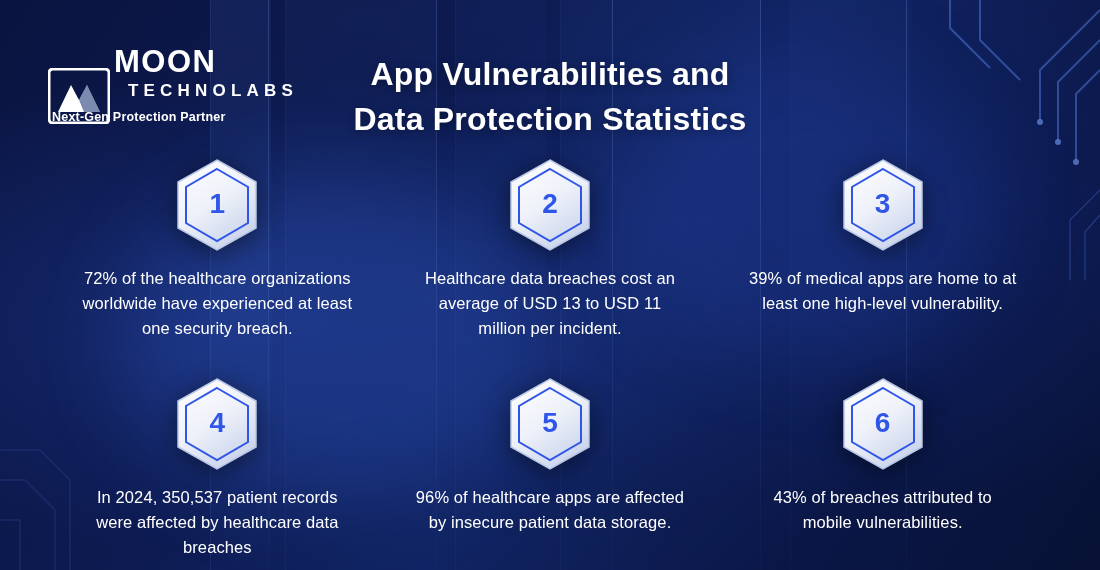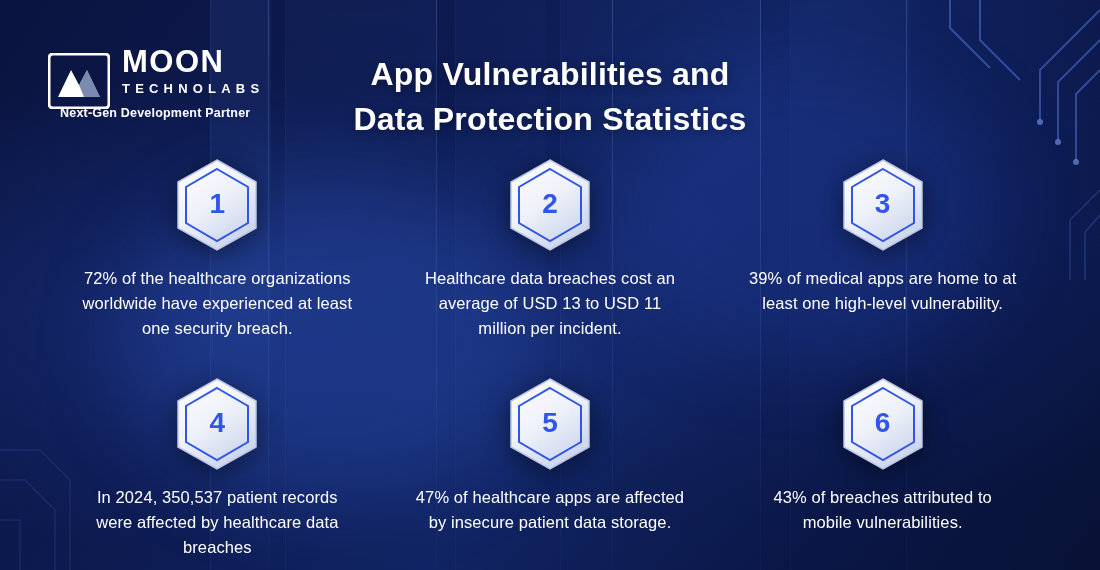--- a/index.html
+++ b/index.html
@@ -80,46 +80,46 @@
     height: 160px;
     opacity: 0.5;
   }
 
   
   .logo-block {
     position: absolute;
     left: 48px;
     top: 42px;
     display: flex;
-    align-items: center;
-    gap: 12px;
+    align-items: flex-end;
+    gap: 4px;
   }
   .logo-mark {
     width: 62px;
     height: 56px;
     flex: none;
   }
   .logo-text {
     padding-top: 4px;
   }
   .logo-name {
     font-size: 31px;
     font-weight: bold;
     letter-spacing: 1.5px;
     color: #ffffff;
     line-height: 1;
   }
   .logo-sub {
-    font-size: 13px;
+    font-size: 17px;
     font-weight: bold;
     letter-spacing: 5.2px;
     color: #ffffff;
     line-height: 1;
     margin-top: 5px;
-    margin-left: 0;
+    margin-left: 14px;
   }
   .logo-tagline {
     margin-top: 11px;
     font-size: 12.5px;
     font-weight: bold;
     color: #ffffff;
     letter-spacing: 0.2px;
     white-space: nowrap;
     margin-left: -62px;
   }
@@ -236,21 +236,21 @@
 
   <div class="logo-block">
     <svg class="logo-mark" viewBox="0 0 62 56">
       <rect x="1" y="1" width="60" height="54" rx="4" fill="none" stroke="#ffffff" stroke-width="3"></rect>
       <path d="M10 44 L23 17 L31 32 L39 17 L52 44 Z" fill="#ffffff"></path>
       <path d="M31 32 L39 17 L52 44 L36 44 Z" fill="#0f2a6e" opacity="0.55"></path>
     </svg>
     <div class="logo-text">
       <div class="logo-name">MOON</div>
       <div class="logo-sub">TECHNOLABS</div>
-      <div class="logo-tagline">Next-Gen Development Partner</div>
+      <div class="logo-tagline">Next-Gen Protection Partner</div>
     </div>
   </div>
 
   <div class="title">
     <span class="line">App Vulnerabilities and</span>
     <span class="line">Data Protection Statistics</span>
   </div>
 
   <div class="grid">
 
@@ -306,21 +306,21 @@
     </div>
 
     <div class="stat">
       <div class="hex-wrap">
         <svg viewBox="0 0 86 94">
           <polygon points="43,2 82,24 82,70 43,92 4,70 4,24" fill="url(#hg1)" stroke="#b9c6e4" stroke-width="1.5"></polygon>
           <polygon points="43,11 74,29 74,65 43,83 12,65 12,29" fill="none" stroke="#2f56e8" stroke-width="2"></polygon>
         </svg>
         <span class="hex-num">5</span>
       </div>
-      <div class="stat-text">47% of healthcare apps are affected by insecure patient data storage.</div>
+      <div class="stat-text">96% of healthcare apps are affected by insecure patient data storage.</div>
     </div>
 
     <div class="stat">
       <div class="hex-wrap">
         <svg viewBox="0 0 86 94">
           <polygon points="43,2 82,24 82,70 43,92 4,70 4,24" fill="url(#hg1)" stroke="#b9c6e4" stroke-width="1.5"></polygon>
           <polygon points="43,11 74,29 74,65 43,83 12,65 12,29" fill="none" stroke="#2f56e8" stroke-width="2"></polygon>
         </svg>
         <span class="hex-num">6</span>
       </div>

